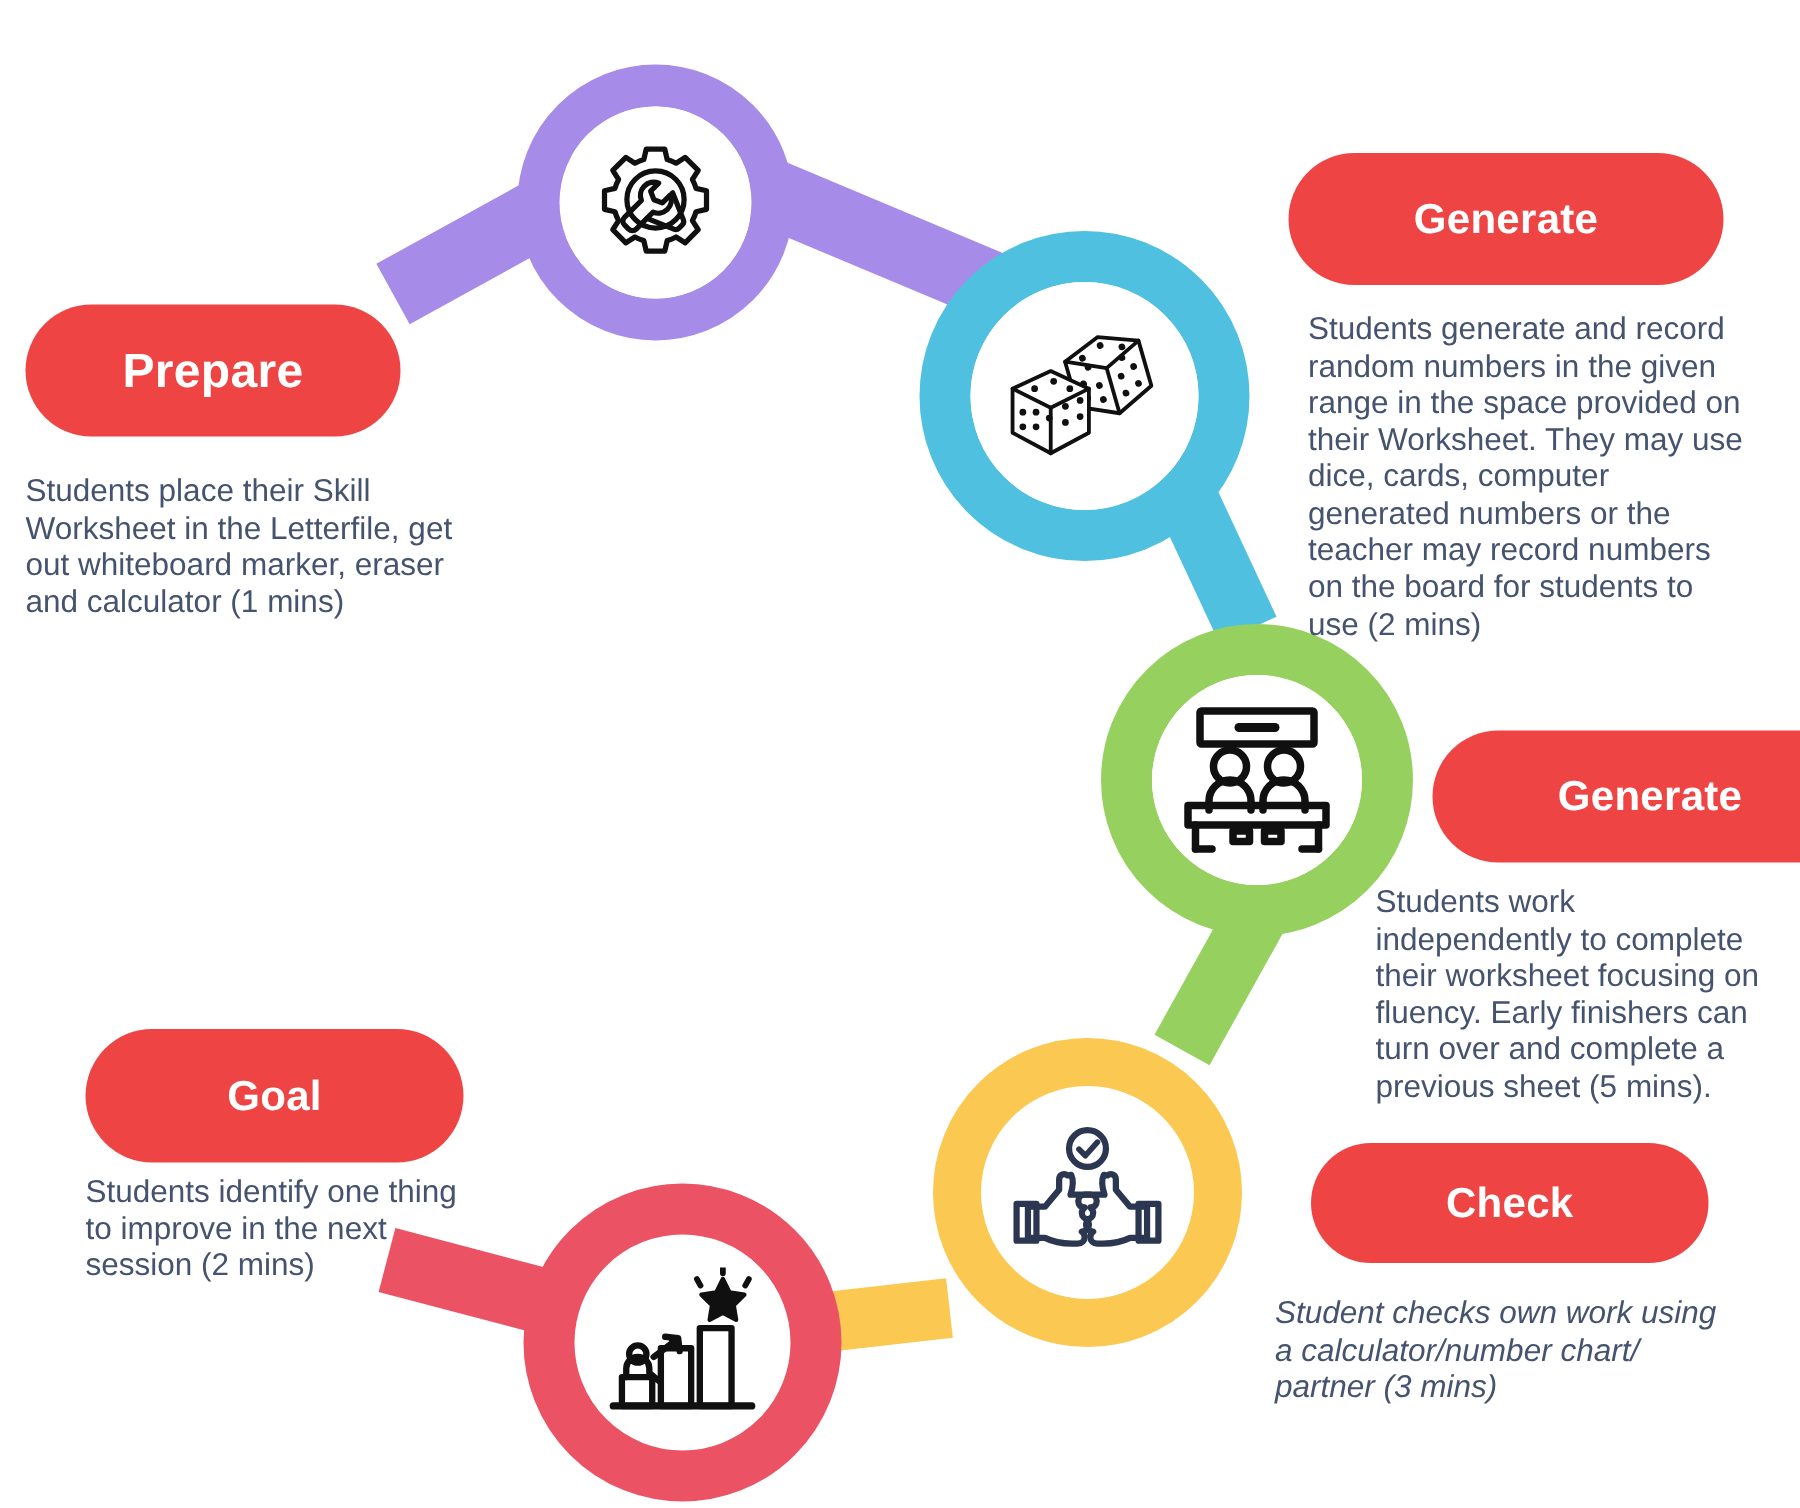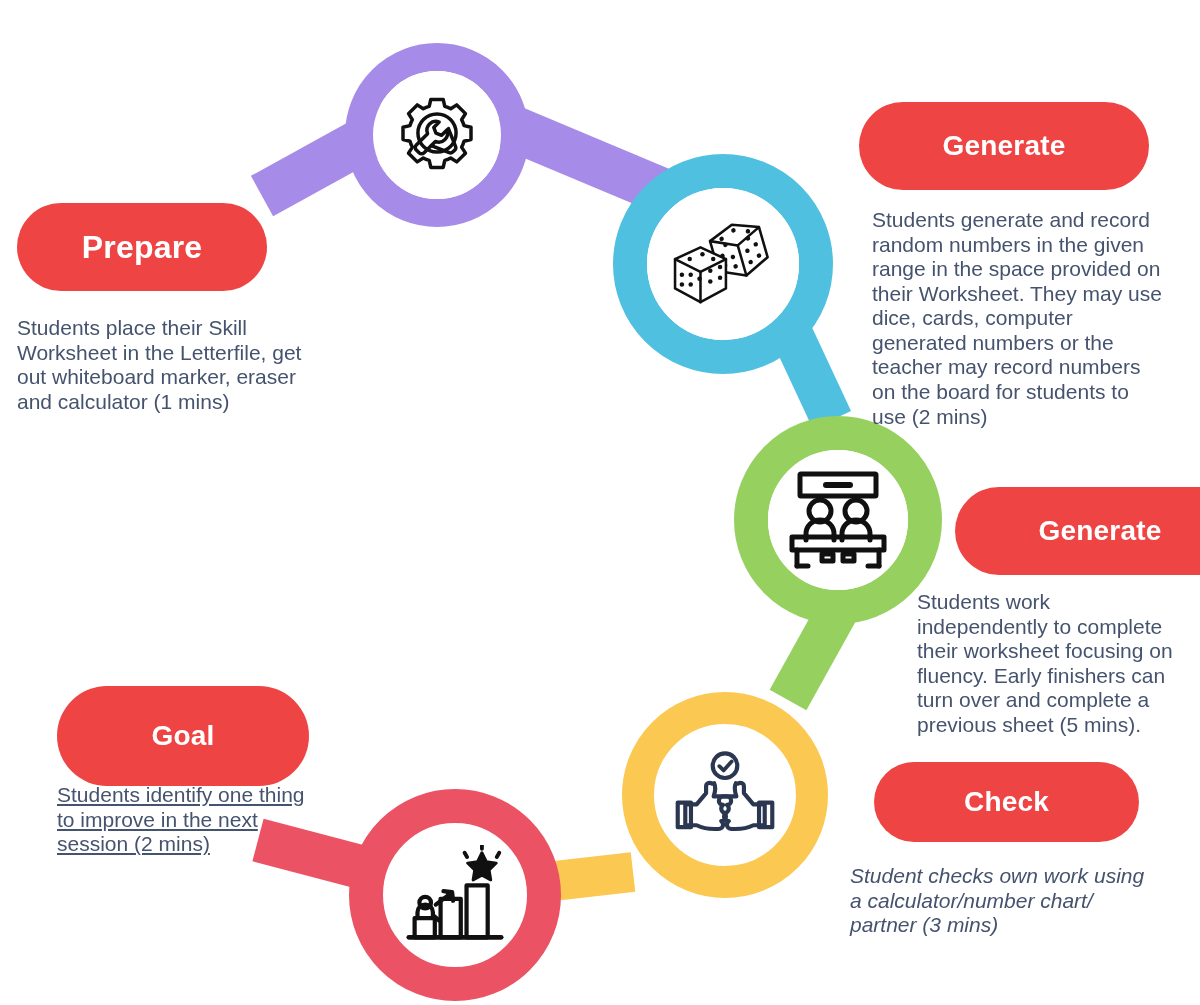--- a/index.html
+++ b/index.html
@@ -203,21 +203,21 @@
   </div>
 
   <div class="pill" style="left:955px; top:487px; width:290px; height:88px; font-size:28px;">
     <span>Generate</span>
   </div>
 
   <div class="pill" style="left:874px; top:762px; width:265px; height:80px; font-size:28px;">
     <span>Check</span>
   </div>
 
-  <div class="pill" style="left:57px; top:686px; width:252px; height:100px; font-size:28px;">
+  <div class="pill" style="left:57px; top:686px; width:252px; height:89px; font-size:28px;">
     <span>Goal</span>
   </div>
 
   <div class="desc" style="left:17px; top:316px; width:350px;">Students place their Skill
 Worksheet in the Letterfile, get
 out whiteboard marker, eraser
 and calculator (1 mins)</div>
 
   <div class="desc" style="left:872px; top:208px; width:340px;">Students generate and record
 random numbers in the given
@@ -233,17 +233,17 @@
 independently to complete
 their worksheet focusing on
 fluency. Early finishers can
 turn over and complete a
 previous sheet (5 mins).</div>
 
   <div class="desc" style="left:850px; top:864px; width:350px;font-style:italic;">Student checks own work using
 a calculator/number chart/
 partner (3 mins)</div>
 
-  <div class="desc" style="left:57px; top:783px; width:310px;text-decoration:underline;">Students identify one thing
+  <div class="desc" style="left:57px; top:783px; width:310px;">Students identify one thing
 to improve in the next
 session (2 mins)</div>
 
 </div>
 
 </body></html>

